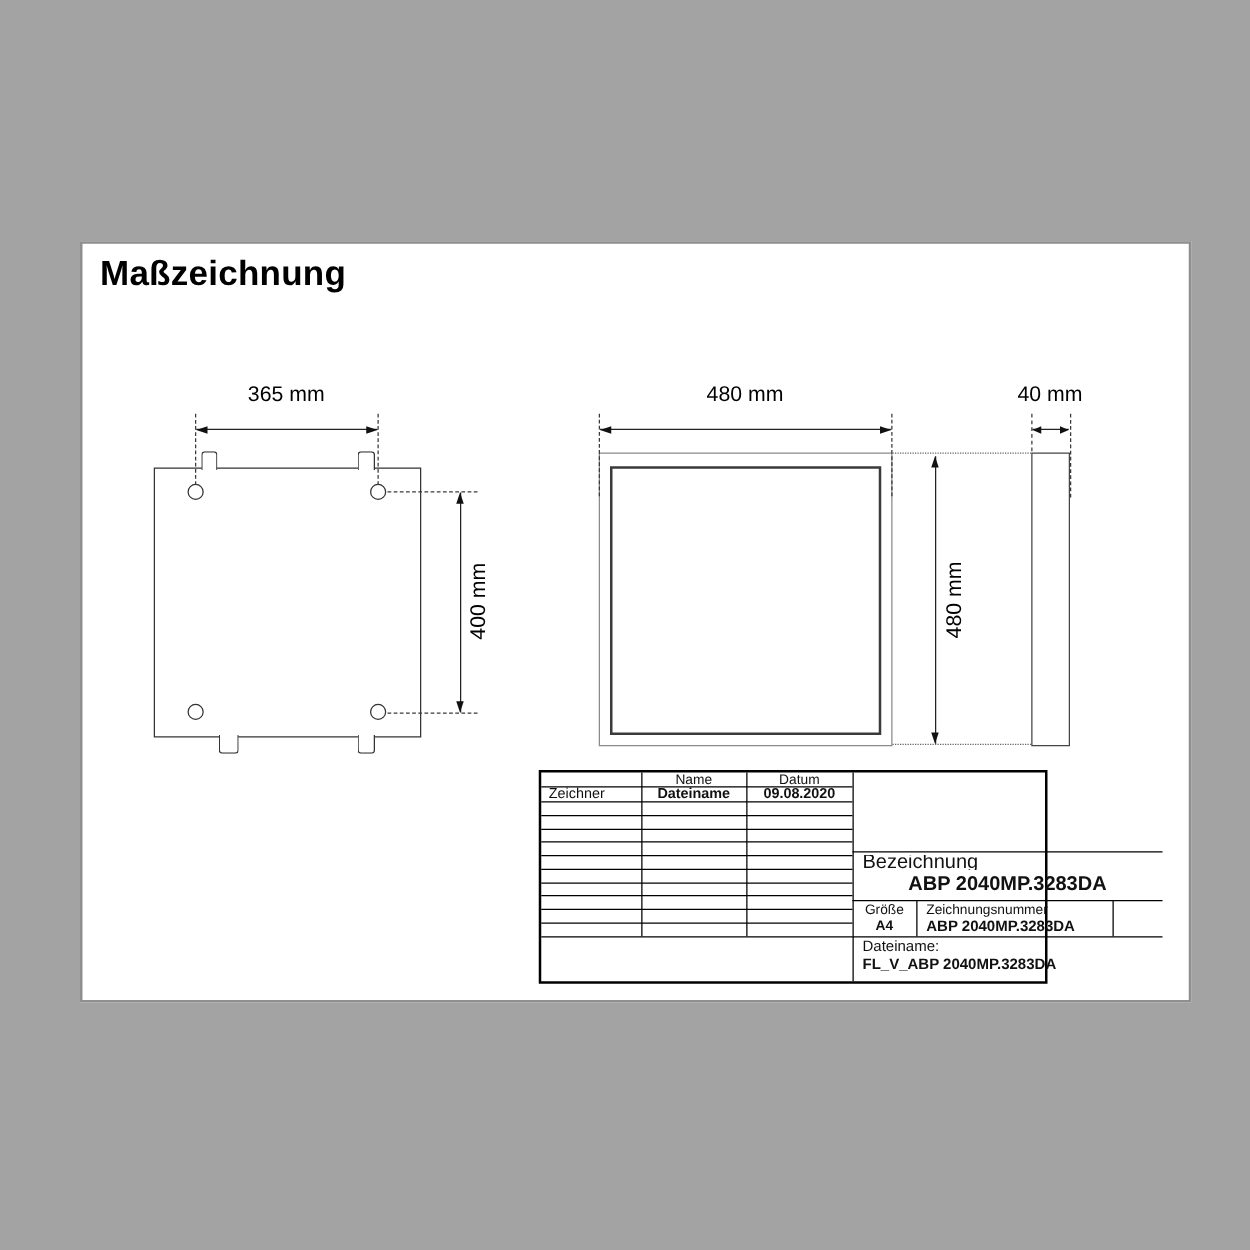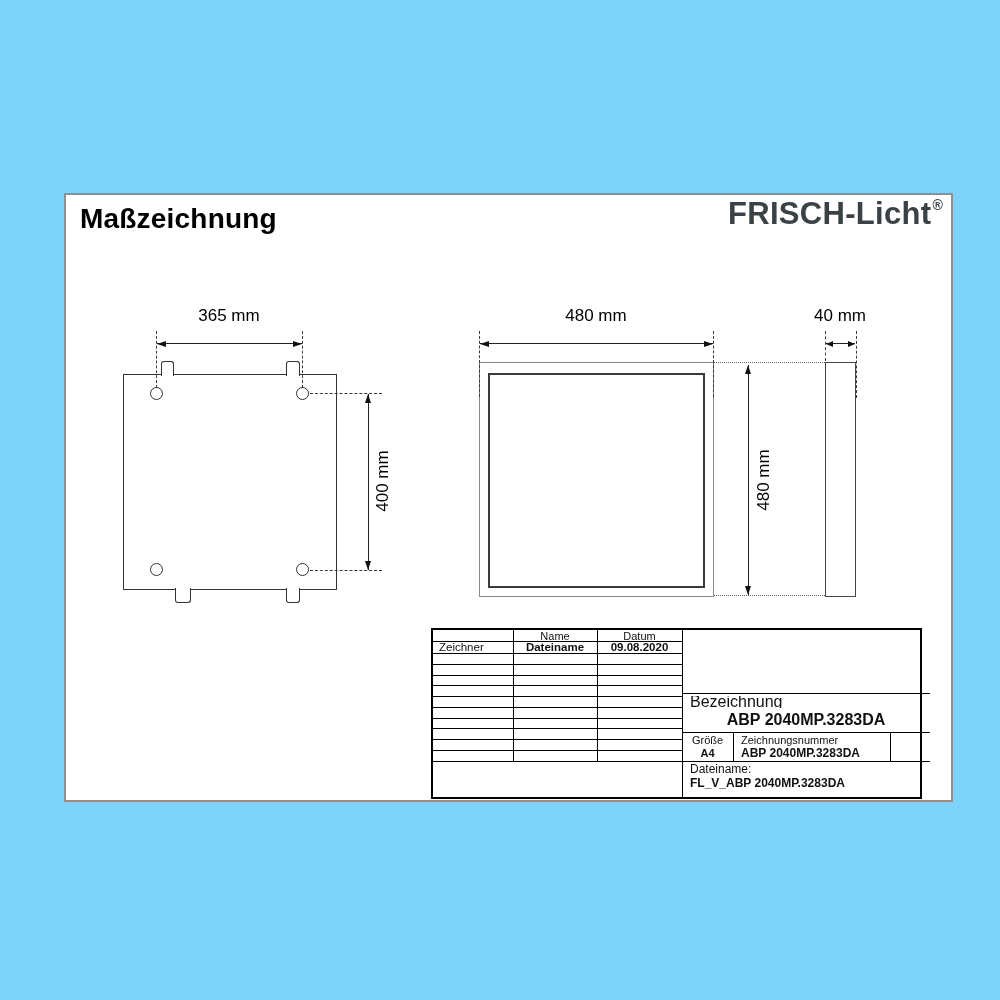--- a/index.html
+++ b/index.html
@@ -1,16 +1,16 @@
 <!DOCTYPE html>
 <html><head>
 <meta charset="utf-8">
 <style>
   html,body{margin:0;padding:0;background:#fff;}
-  #canvas{position:relative;width:1000px;height:1000px;background:#7dd3fc;overflow:hidden;
+  #canvas{position:relative;width:1000px;height:1000px;background:#a3a3a3;overflow:hidden;
           font-family:"Liberation Sans","DejaVu Sans",sans-serif;color:#111;}
   .abs{position:absolute;}
   
   #frame{left:64px;top:193px;width:889px;height:609px;border:2px solid #8f8f8f;box-sizing:border-box;background:#fff;}
   
   #pagetitle{left:80px;top:203px;font-size:28px;font-weight:bold;color:#000;letter-spacing:.2px;}
   #logo{top:196px;left:711px;width:232px;text-align:right;font-size:31px;font-weight:bold;color:#3b4246;letter-spacing:.3px;white-space:nowrap;}
   #logo sup{font-size:14px;vertical-align:14px;margin-left:1px;}
   
   .rect{box-sizing:border-box;background:#fff;}
@@ -26,41 +26,40 @@
   .arr-r{border-top:3.4px solid transparent;border-bottom:3.4px solid transparent;border-left:9px solid #111;}
   .arr-u{border-left:3.4px solid transparent;border-right:3.4px solid transparent;border-bottom:9px solid #111;}
   .arr-d{border-left:3.4px solid transparent;border-right:3.4px solid transparent;border-top:9px solid #111;}
   .arr-l.sm{border-right-width:7px;}
   .arr-r.sm{border-left-width:7px;}
   .hole{box-sizing:border-box;width:13px;height:13px;border:1.4px solid #333;border-radius:50%;background:#fff;}
   .tab{box-sizing:border-box;background:#fff;border:1.5px solid #333;}
   .tab.top{border-bottom:none;border-radius:3px 3px 0 0;}
   .tab.bot{border-top:none;border-radius:0 0 3px 3px;}
   
-  #tblock{left:431px;top:616px;width:491px;height:171px;border:2px solid #000;box-sizing:border-box;background:#fff;margin-top:12px;}
+  #tblock{left:431px;top:616px;width:407px;height:171px;border:2px solid #000;box-sizing:border-box;background:#fff;}
   #tblock .hl{position:absolute;height:1.2px;background:#000;}
   #tblock .vl{position:absolute;width:1.2px;background:#000;}
   .cell{position:absolute;display:flex;align-items:center;justify-content:center;font-size:11px;white-space:nowrap;overflow:hidden;}
   .cell.left{justify-content:flex-start;}
   .b{font-weight:bold;}
   #company{font-size:15px;}
   #bez-value{font-size:16px;}
   .smalllabel{font-size:11px;}
   .val12{font-size:12px;}
 </style>
 </head>
 <body>
 
 <div id="canvas">
 
   <div class="abs" id="frame"></div>
 
   <div class="abs" id="pagetitle">Maßzeichnung</div>
 
-  <div class="abs" id="logo"><span>FRISCH-Licht</span><sup>®</sup></div>
 
   <div class="abs rect" style="left:123px;top:374px;width:214px;height:216px;border:1.5px solid #333;"></div>
 
   <div class="abs tab top" style="left:161px;top:361px;width:13px;height:15px;"></div>
   <div class="abs tab top" style="left:286px;top:361px;width:14px;height:15px;"></div>
   <div class="abs tab bot" style="left:175px;top:588px;width:16px;height:15px;"></div>
   <div class="abs tab bot" style="left:286px;top:588px;width:14px;height:15px;"></div>
 
   <div class="abs hole" style="left:150px;top:387px;"></div>
   <div class="abs hole" style="left:296px;top:387px;"></div>

